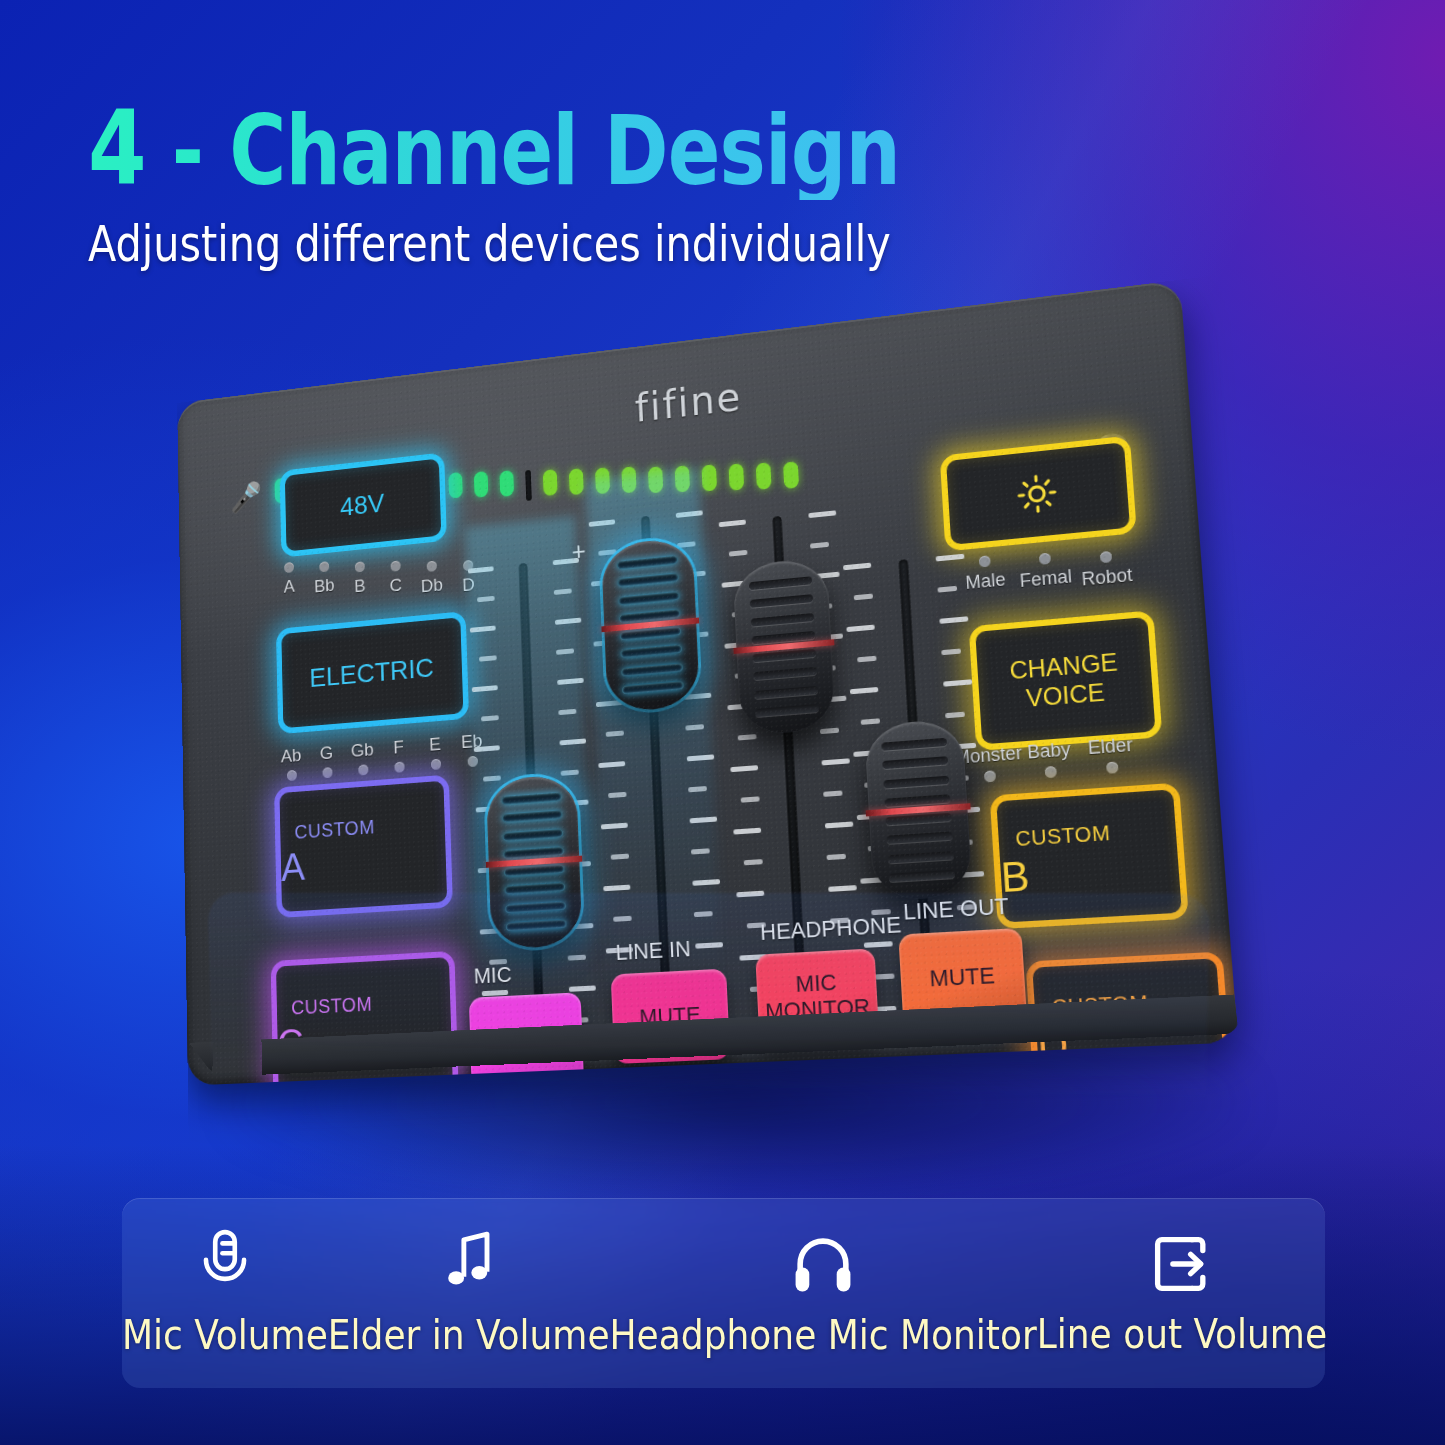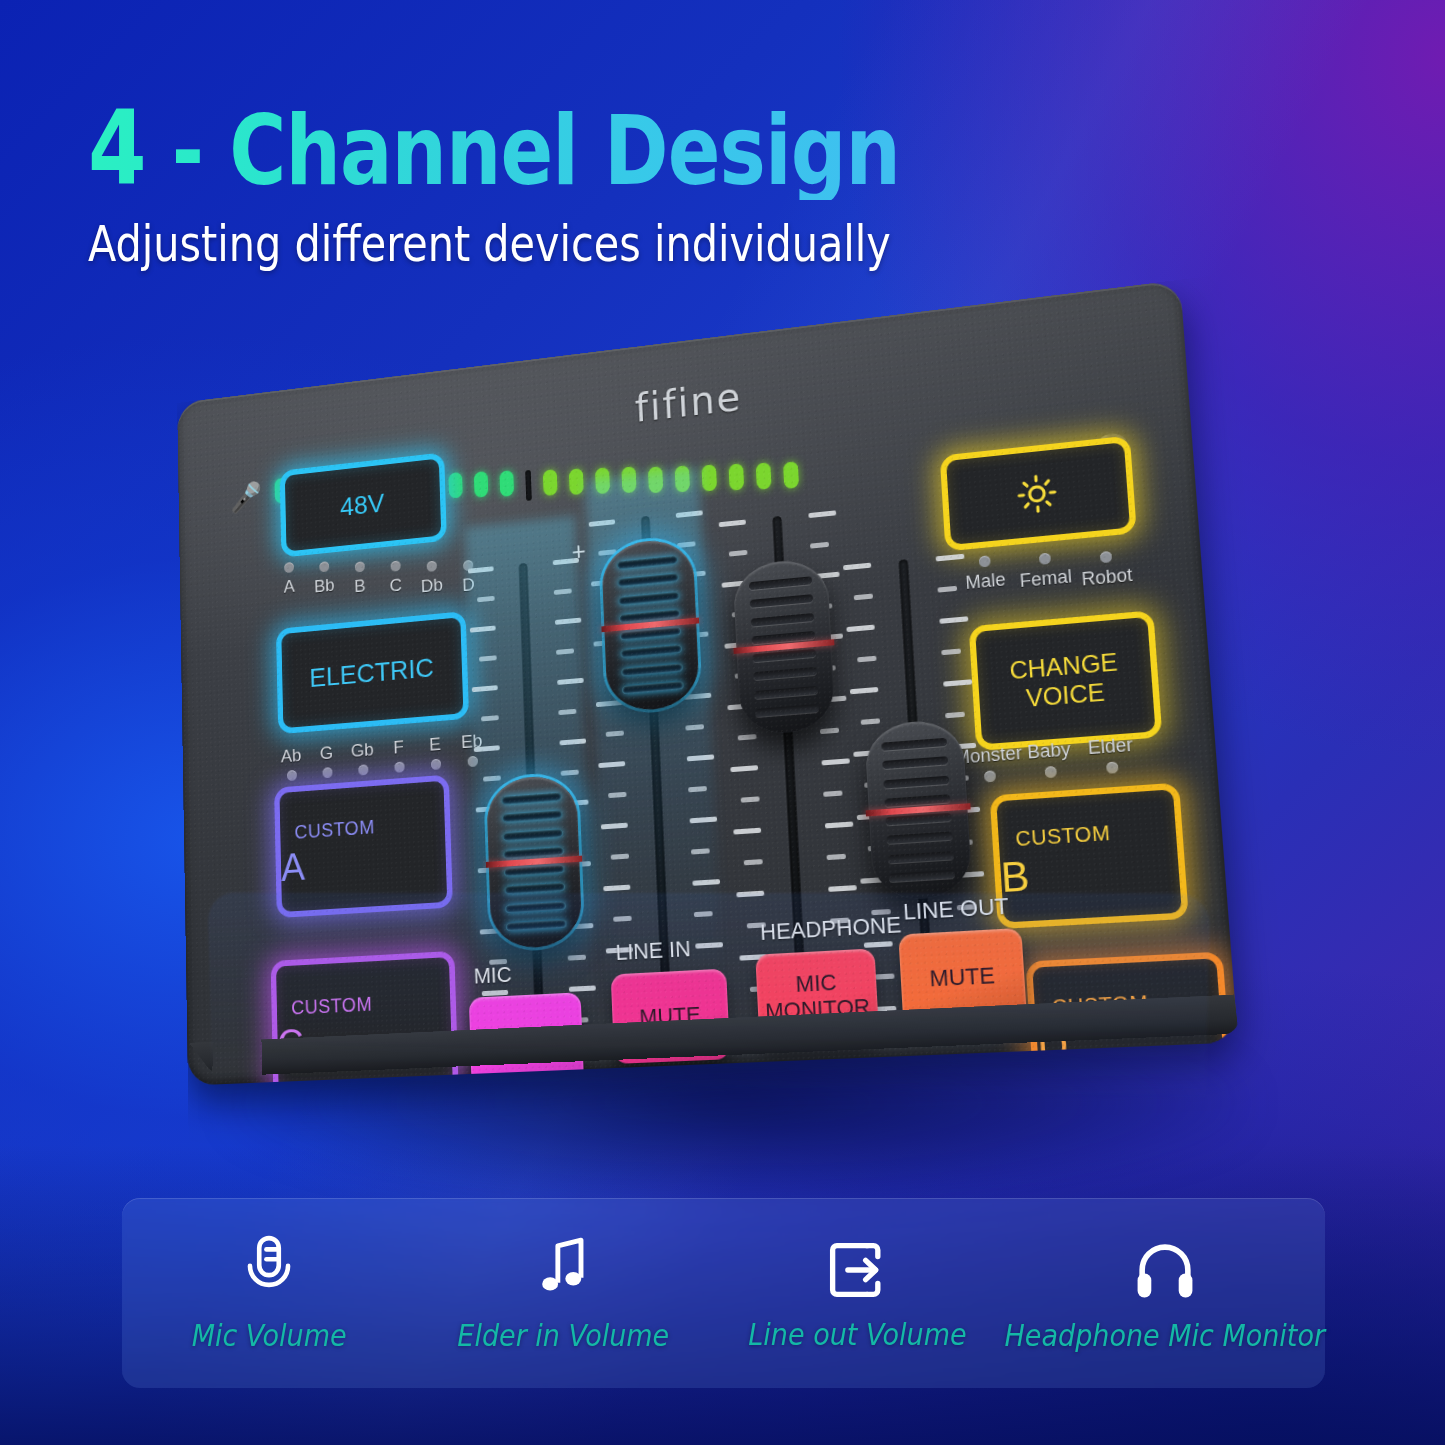--- a/index.html
+++ b/index.html
@@ -184,23 +184,23 @@
   .ch-cap{position:absolute;color:#e6e9ec;font-size:22px;white-space:nowrap;
       text-shadow:0 1px 2px rgba(0,0,0,.6);}
 
   
   #feature-panel{position:absolute;left:122px;top:1198px;width:1203px;height:190px;
     border-radius:18px;background:rgba(118,160,245,.17);
     box-shadow:inset 0 1px 0 rgba(255,255,255,.14);
     display:flex;align-items:center;backdrop-filter:blur(2px);}
   .feature{flex:1;display:flex;flex-direction:column;align-items:center;justify-content:center;gap:12px;}
   .feature svg{display:block;}
-  .feature-label{color:#14b8a6;font-size:30px;
+  .feature-label{color:#fef9c3;font-size:40px;
     font-family:"DejaVu Sans Condensed","Liberation Sans Narrow","Liberation Sans",sans-serif;
-    white-space:nowrap;text-shadow:0 1px 4px rgba(0,0,20,.4);font-style:italic;}
+    white-space:nowrap;text-shadow:0 1px 4px rgba(0,0,20,.4);}
 
   
   #reflection{position:absolute;left:170px;top:1170px;width:1020px;height:275px;
     opacity:.16;transform:scaleY(-1) perspective(2300px) rotateX(7deg) rotateY(-15deg);
     transform-origin:center top;pointer-events:none;
     background:linear-gradient(to top, rgba(60,110,230,.55), rgba(40,80,200,0) 70%);
     border-radius:30px;filter:blur(1px);}
 </style>
 </head>
 <body>
@@ -642,32 +642,32 @@
         <svg width="62" height="72" viewBox="0 0 24 28">
           <path d="M10 19V4.6l9-2.2V17" fill="none" stroke="#ffffff" stroke-width="1.9" stroke-linejoin="round"></path>
           <ellipse cx="7" cy="19.4" rx="3.1" ry="2.6" fill="#ffffff"></ellipse>
           <ellipse cx="16" cy="17.4" rx="3.1" ry="2.6" fill="#ffffff"></ellipse>
         </svg>
       </div>
       <div class="feature-label">Elder in Volume</div>
     </div>
     <div class="feature">
       <div>
+        <svg width="66" height="72" viewBox="0 0 26 28">
+          <path d="M4 18v-4a9 9 0 0 1 18 0v4" fill="none" stroke="#ffffff" stroke-width="2.2" stroke-linecap="round"></path>
+          <rect x="2.2" y="15.4" width="5.4" height="9.4" rx="2.6" fill="#ffffff"></rect>
+          <rect x="18.4" y="15.4" width="5.4" height="9.4" rx="2.6" fill="#ffffff"></rect>
+        </svg>
+      </div>
+      <div class="feature-label">Headphone Mic Monitor</div>
+    </div>
+    <div class="feature">
+      <div>
         <svg width="66" height="70" viewBox="0 0 26 26">
           <path d="M17 3.4H5.1A1.7 1.7 0 0 0 3.4 5.1v15.8A1.7 1.7 0 0 0 5.1 22.6H17" fill="none" stroke="#ffffff" stroke-width="2.1" stroke-linecap="round" stroke-linejoin="round"></path>
           <path d="M17 3.4h2.5a1.7 1.7 0 0 1 1.7 1.7v2.6M21.2 18.3v2.6a1.7 1.7 0 0 1-1.7 1.7H17" fill="none" stroke="#ffffff" stroke-width="2.1" stroke-linecap="round" stroke-linejoin="round"></path>
           <line x1="9.4" y1="13" x2="20.2" y2="13" stroke="#ffffff" stroke-width="2.1" stroke-linecap="round"></line>
           <polyline points="16.4,9.2 20.4,13 16.4,16.8" fill="none" stroke="#ffffff" stroke-width="2.1" stroke-linecap="round" stroke-linejoin="round"></polyline>
         </svg>
       </div>
       <div class="feature-label">Line out Volume</div>
     </div>
-    <div class="feature">
-      <div>
-        <svg width="66" height="72" viewBox="0 0 26 28">
-          <path d="M4 18v-4a9 9 0 0 1 18 0v4" fill="none" stroke="#ffffff" stroke-width="2.2" stroke-linecap="round"></path>
-          <rect x="2.2" y="15.4" width="5.4" height="9.4" rx="2.6" fill="#ffffff"></rect>
-          <rect x="18.4" y="15.4" width="5.4" height="9.4" rx="2.6" fill="#ffffff"></rect>
-        </svg>
-      </div>
-      <div class="feature-label">Headphone Mic Monitor</div>
-    </div>
   </div>
 
 </body></html>

